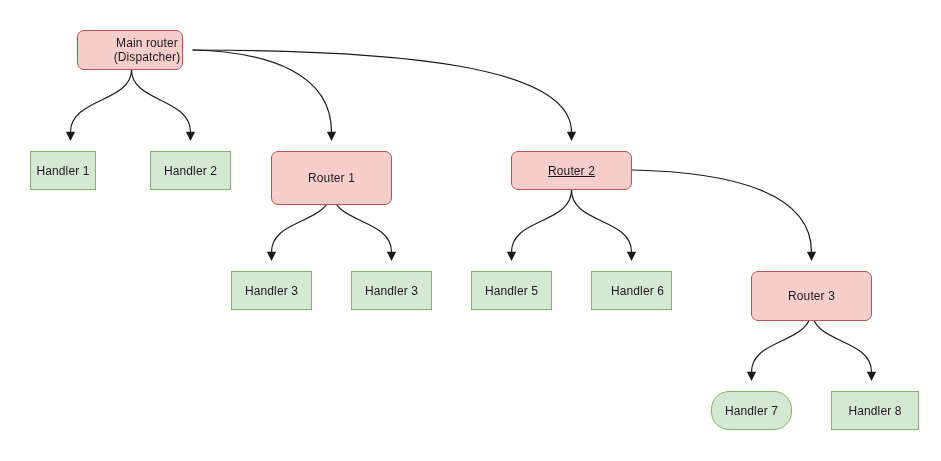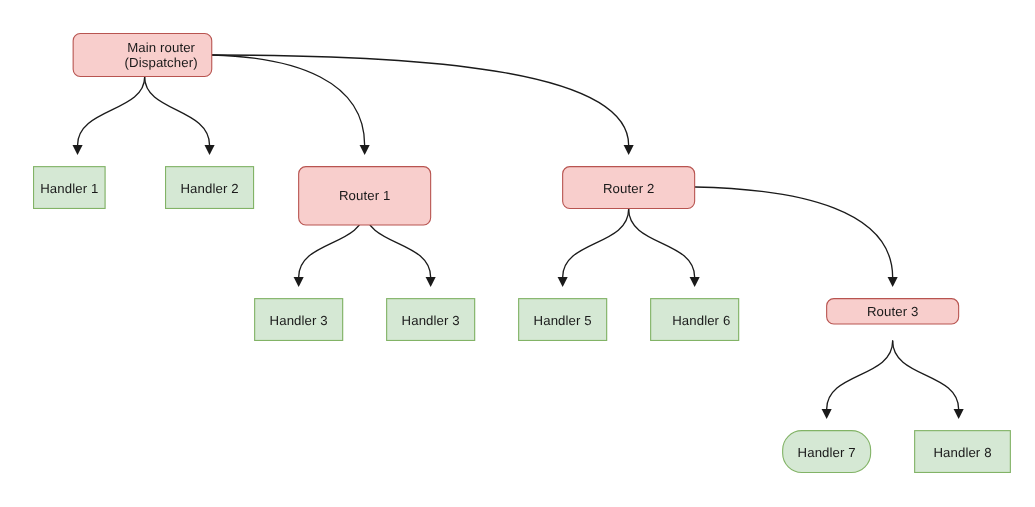--- a/index.html
+++ b/index.html
@@ -82,27 +82,27 @@
       <polygon points="566.9,131.8 576.1,131.8 571.5,141" class="arrow-head" fill="#1a1a1a"></polygon>
       <polygon points="266.9,251.8 276.1,251.8 271.5,261" class="arrow-head" fill="#1a1a1a"></polygon>
       <polygon points="386.9,251.8 396.1,251.8 391.5,261" class="arrow-head" fill="#1a1a1a"></polygon>
       <polygon points="506.9,251.8 516.1,251.8 511.5,261" class="arrow-head" fill="#1a1a1a"></polygon>
       <polygon points="626.9,251.8 636.1,251.8 631.5,261" class="arrow-head" fill="#1a1a1a"></polygon>
       <polygon points="806.9,251.8 816.1,251.8 811.5,261" class="arrow-head" fill="#1a1a1a"></polygon>
       <polygon points="746.9,371.8 756.1,371.8 751.5,381" class="arrow-head" fill="#1a1a1a"></polygon>
       <polygon points="866.9,371.8 876.1,371.8 871.5,381" class="arrow-head" fill="#1a1a1a"></polygon>
     </svg>
   <div id="node-layer">
-      <div class="node node-router" style="left: 66px; top: 30px; width: 127px; height: 40px; padding-left: 34px;"><span>Main router
+      <div class="node node-router" style="left: 77px; top: 30px; width: 106px; height: 40px; padding-left: 34px;"><span>Main router
 (Dispatcher)</span></div>
       <div class="node node-handler" style="left: 30px; top: 151px; width: 66px; height: 39px;"><span>Handler 1</span></div>
       <div class="node node-handler" style="left: 150px; top: 151px; width: 81px; height: 39px;"><span>Handler 2</span></div>
       <div class="node node-router" style="left: 271px; top: 151px; width: 121px; height: 54px;"><span>Router 1</span></div>
-      <div class="node node-router" style="left: 511px; top: 151px; width: 121px; height: 39px;"><span>Router 2</span></div>
+      <div class="node node-router" style="left: 511px; top: 151px; width: 121px; height: 39px; text-decoration: underline;"><span>Router 2</span></div>
       <div class="node node-handler" style="left: 231px; top: 271px; width: 81px; height: 39px;"><span>Handler 3</span></div>
       <div class="node node-handler" style="left: 351px; top: 271px; width: 81px; height: 39px;"><span>Handler 3</span></div>
       <div class="node node-handler" style="left: 471px; top: 271px; width: 81px; height: 39px;"><span>Handler 5</span></div>
       <div class="node node-handler" style="left: 591px; top: 271px; width: 81px; height: 39px; padding-left: 12px;"><span>Handler 6</span></div>
-      <div class="node node-router" style="left: 751px; top: 271px; width: 121px; height: 24px;"><span>Router 3</span></div>
+      <div class="node node-router" style="left: 751px; top: 271px; width: 121px; height: 50px;"><span>Router 3</span></div>
       <div class="node node-handler" style="left: 711px; top: 391px; width: 81px; height: 39px; border-radius: 18px;"><span>Handler 7</span></div>
       <div class="node node-handler" style="left: 831px; top: 391px; width: 88px; height: 39px;"><span>Handler 8</span></div>
     </div>
 </div>
 
 </body></html>

